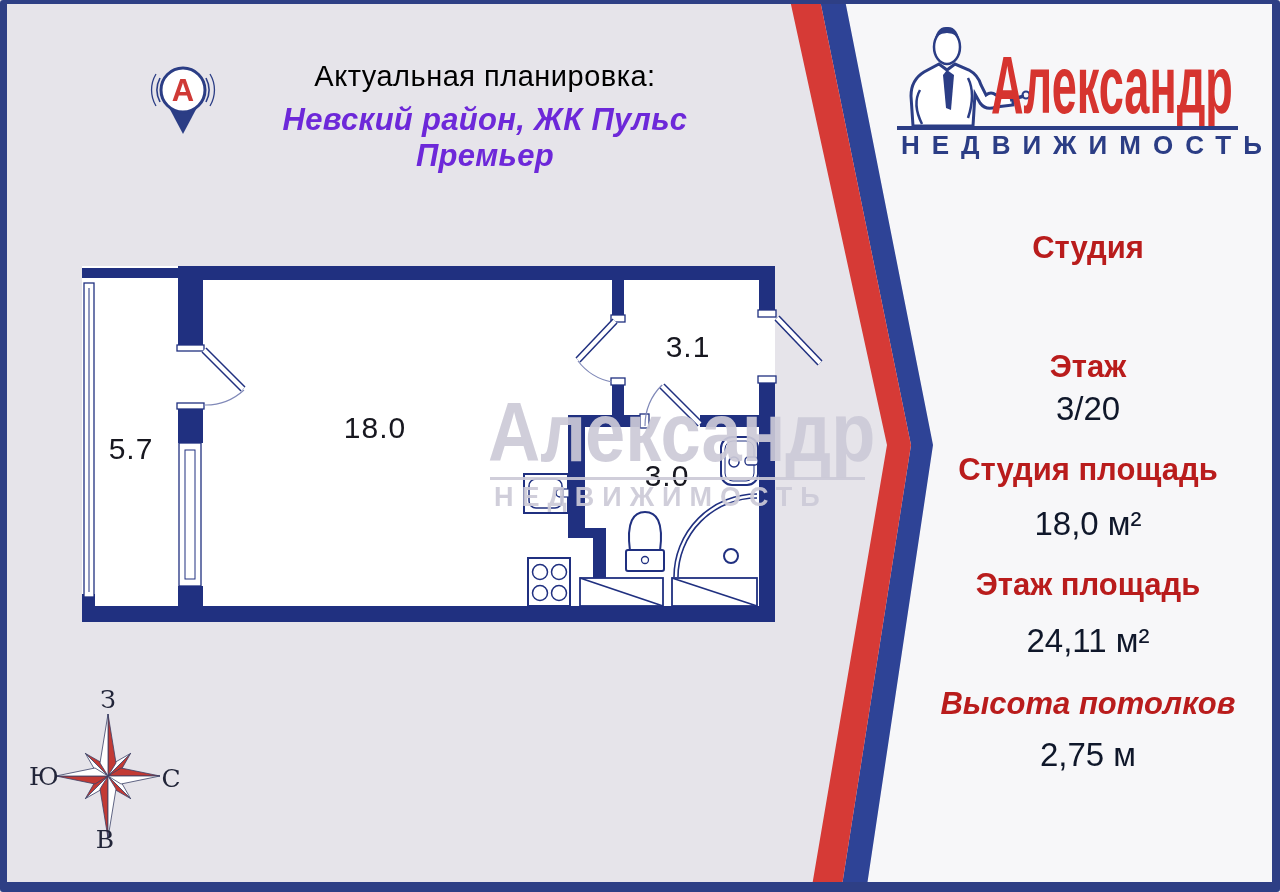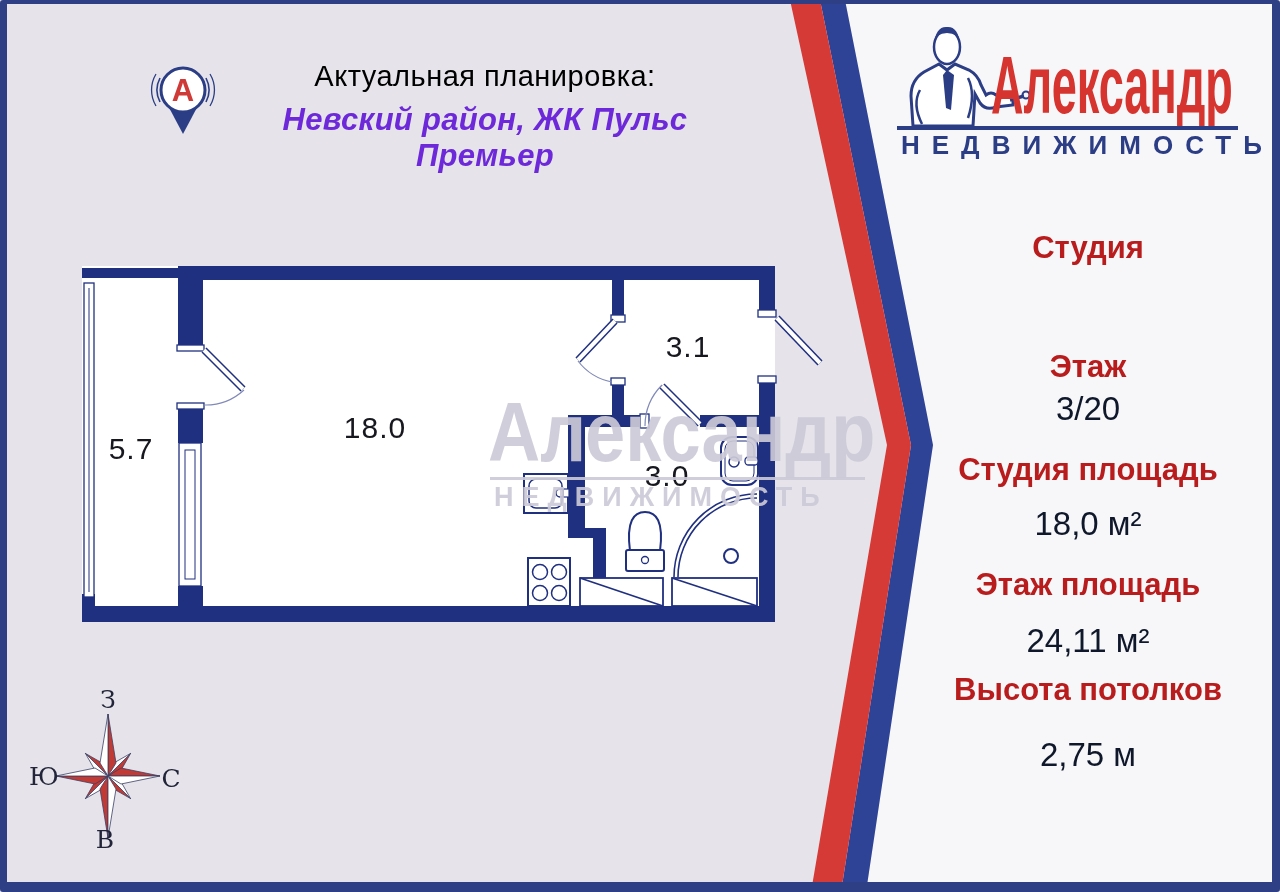--- a/index.html
+++ b/index.html
@@ -233,18 +233,18 @@
   <div class="brand-tagline">НЕДВИЖИМОСТЬ</div>
 
   <div class="details">
     <div class="detail lbl" style="top:230px;">Студия</div>
     <div class="detail lbl" style="top:326px;margin-top:23px;">Этаж</div>
     <div class="detail val" style="top:390px;">3/20</div>
     <div class="detail lbl" style="top:452px;">Студия площадь</div>
     <div class="detail val" style="top:505px;">18,0 м²</div>
     <div class="detail lbl" style="top:567px;">Этаж площадь</div>
     <div class="detail val" style="top:600px;margin-top:22px;">24,11 м²</div>
-    <div class="detail lbl" style="top:672px;">Высота потолков</div>
+    <div class="detail lbl" style="top:686px;font-style:italic;">Высота потолков</div>
     <div class="detail val" style="top:736px;">2,75 м</div>
   </div>
 
   <div class="frame"></div>
 </div>
 
 </body></html>

